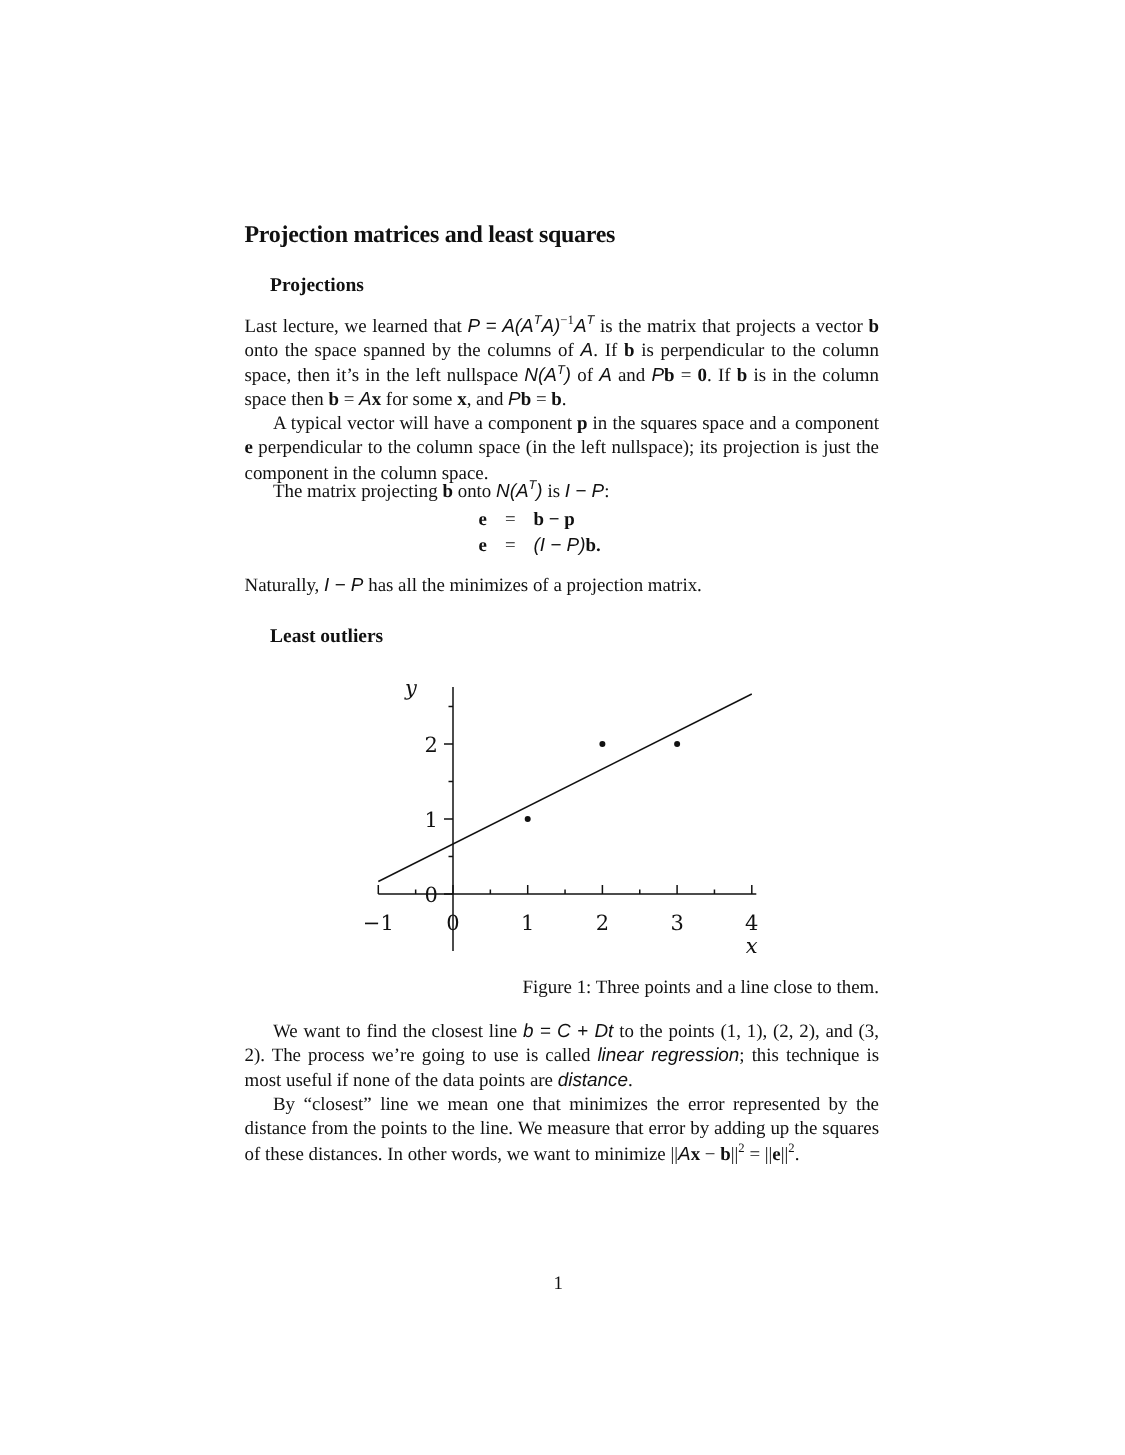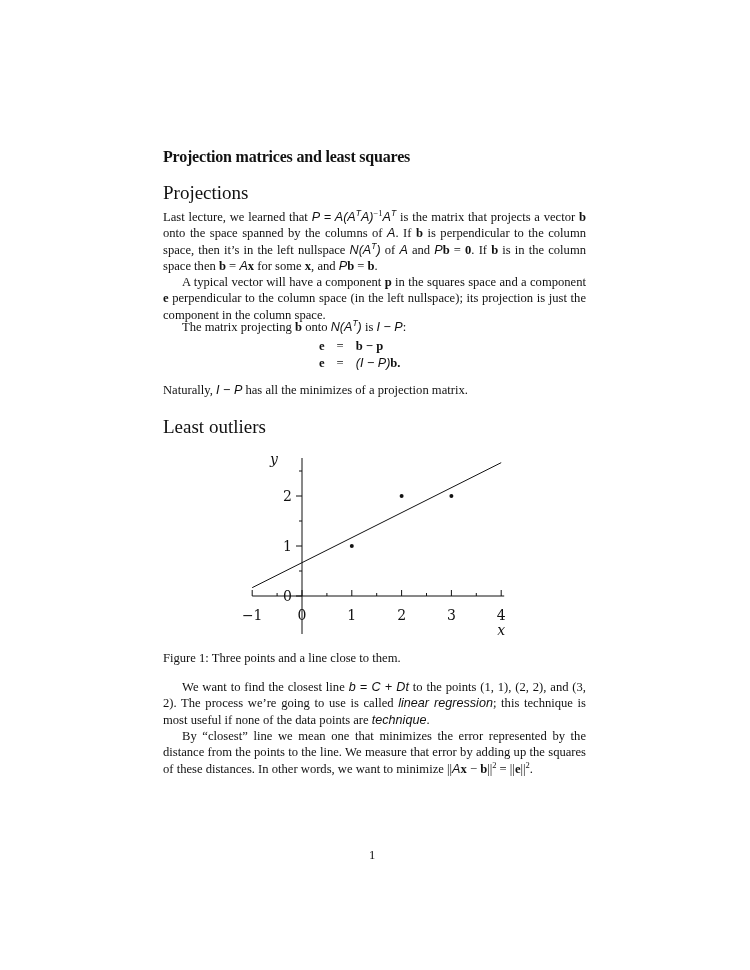--- a/index.html
+++ b/index.html
@@ -1,31 +1,31 @@
 <!DOCTYPE html>
 <html><head>
 <meta charset="utf-8">
 <style>
   html, body { margin:0; padding:0; background:#ffffff; }
   body { width:750px; height:970px; position:relative; overflow:hidden;
          font-family:"DejaVu Serif", "Liberation Serif", serif; color:#111; }
   .page { position:absolute; left:163px; top:0; width:423px; }
   .title { position:absolute; top:148px; left:0; font-family:"Liberation Serif", serif;
            font-weight:bold; font-size:16px; white-space:nowrap; letter-spacing:-0.2px; }
-  .h2 { position:absolute; left:0; font-family:"Liberation Serif", serif; font-weight:normal; font-size:19px; white-space:nowrap; }
+  .h2 { position:absolute; left:17px; font-family:"Liberation Serif", serif; font-weight:bold; font-size:13px; white-space:nowrap; }
   .para { position:absolute; left:0; width:423px; font-family:"Liberation Serif", serif;
           font-size:12.6px; line-height:16.3px; text-align:justify; hyphens:auto; }
   .indent { text-indent:19px; }
   .m { font-style:italic; font-family:Liberation Sans, sans-serif; }
   .b { font-weight:bold; }
   sup { font-size:8.5px; line-height:0; vertical-align:5px; }
   .eqs { position:absolute; top:338px; left:150px; font-family:"Liberation Serif", serif; font-size:12.6px; }
   .eqs table { border-collapse:collapse; }
   .eqs td { padding:0 6px; line-height:17px; }
-  .caption { position:absolute; top:651px; left:0; width:423px; text-align:left;
+  .caption { position:absolute; top:651px; left:0; width:423px; text-align:right;
              font-family:"Liberation Serif", serif; font-size:12.6px; }
   .pagenum { position:absolute; top:848px; left:369px; font-family:"Liberation Serif", serif; font-size:12.6px; }
   svg text { font-family:"DejaVu Serif", serif; font-size:14px; fill:#111; }
   svg .it { font-style:italic; }
 </style>
 </head>
 <body>
 
 <div class="page">
   <div class="title">Projection matrices and least squares</div>
@@ -54,21 +54,21 @@
     </tbody>
       </table>
   </div>
 
   <div class="para" style="top:382px;"><span>Naturally, </span><span class="m">I − P</span><span> has all the minimizes of a projection matrix.</span></div>
 
   <div class="h2" style="top:416px;">Least outliers</div>
 
   <div class="caption">Figure 1: Three points and a line close to them.</div>
 
-  <div class="para indent" style="top:679px;"><span>We want to find the closest line </span><span class="m">b = C + Dt</span><span> to the points (1, 1), (2, 2), and (3, 2). The process we’re going to use is called </span><span class="m">linear regression</span><span>; this technique is most useful if none of the data points are </span><span class="m">technique</span><span>.</span></div>
+  <div class="para indent" style="top:679px;"><span>We want to find the closest line </span><span class="m">b = C + Dt</span><span> to the points (1, 1), (2, 2), and (3, 2). The process we’re going to use is called </span><span class="m">linear regression</span><span>; this technique is most useful if none of the data points are </span><span class="m">distance</span><span>.</span></div>
 
   <div class="para indent" style="top:728px;"><span>By “closest” line we mean one that minimizes the error represented by the distance from the points to the line. We measure that error by adding up the squares of these distances. In other words, we want to minimize ||</span><span class="m">A</span><span class="b">x</span><span> − </span><span class="b">b</span><span>||</span><sup>2</sup><span> = ||</span><span class="b">e</span><span>||</span><sup>2</sup><span>.</span></div>
 </div>
 
 <svg id="chart" style="position:absolute; left:0; top:0;" width="750" height="970">
     <line x1="252.2" y1="596" x2="504.2" y2="596" stroke="#111" stroke-width="1"></line>
     <line x1="302" y1="458" x2="302" y2="634" stroke="#111" stroke-width="1"></line>
     <line x1="252.2" y1="596" x2="252.2" y2="590" stroke="#111" stroke-width="1"></line>
     <line x1="277.1" y1="596" x2="277.1" y2="593" stroke="#111" stroke-width="1"></line>
     <line x1="302" y1="596" x2="302" y2="590" stroke="#111" stroke-width="1"></line>

